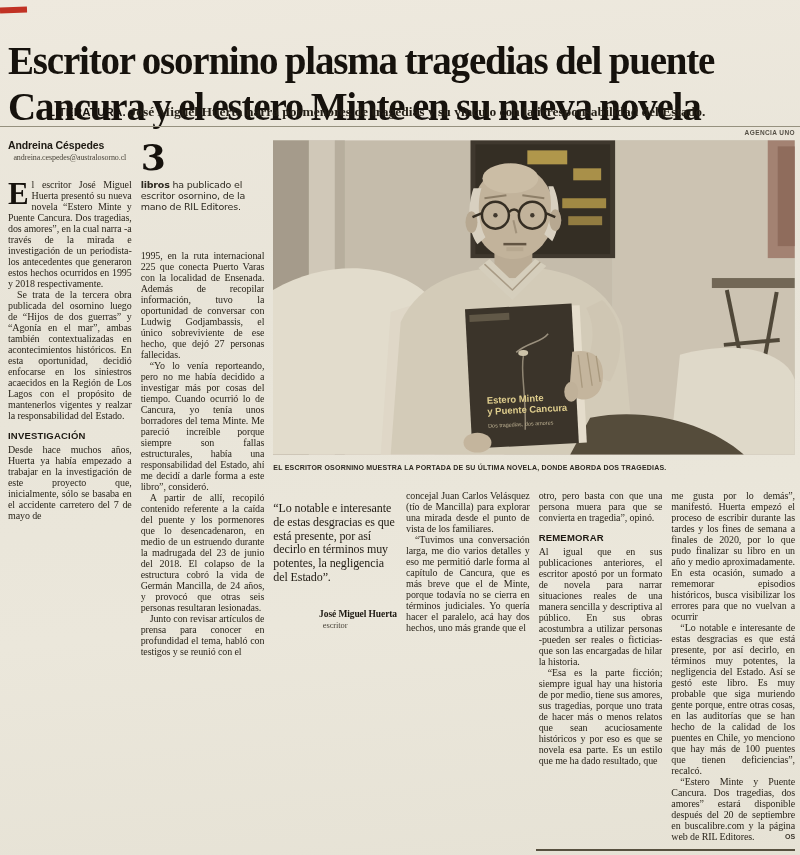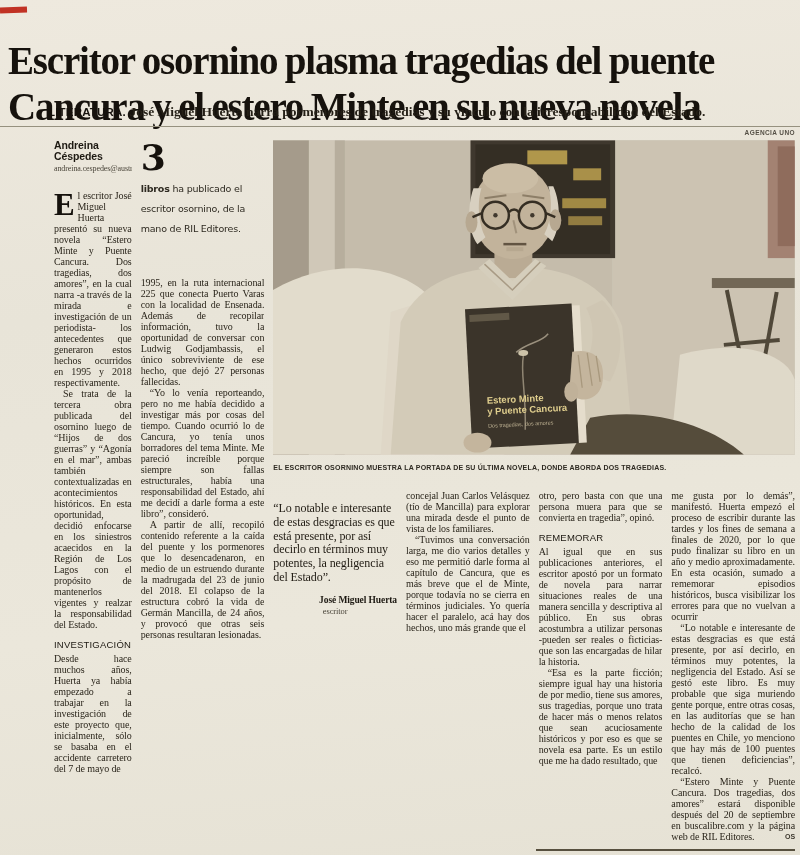--- a/index.html
+++ b/index.html
@@ -11,44 +11,44 @@
     letter-spacing:-1.2px;word-spacing:-1px;color:#16120d;}
   .kicker-row{position:absolute;top:102px;left:8px;width:786px;white-space:nowrap;overflow:hidden;}
   .kicker{font-family:"Liberation Sans",sans-serif;font-weight:bold;font-size:11.5px;color:#16120d;letter-spacing:.2px;padding-left:40px;}
   .subtitle{font-weight:bold;font-size:13.5px;color:#241f16;}
   .header-rule{position:absolute;top:126px;left:0;width:800px;height:1px;background:#96917f;}
   .photo-credit{position:absolute;top:129px;right:5px;font-family:"Liberation Sans",sans-serif;
     font-size:6.5px;font-weight:bold;color:#555046;letter-spacing:.4px;}
   .bodygrid{position:absolute;top:140px;left:8px;width:787px;height:715px;display:grid;
     grid-template-columns:repeat(6,1fr);grid-template-rows:350px auto;column-gap:9px;}
   .colitem{font-size:10px;line-height:11px;letter-spacing:-.1px;text-align:justify;overflow:hidden;}
-  .c1{grid-column:1;grid-row:1/3;margin-left:46px;}
+  .c1{grid-column:1;grid-row:1/3;}
   .c2{grid-column:2;grid-row:1/3;}
   .photoblock{grid-column:3/7;grid-row:1;}
   .c3{grid-column:3;grid-row:2;}
   .c4{grid-column:4;grid-row:2;}
   .c5{grid-column:5;grid-row:2;}
   .c6{grid-column:6;grid-row:2;}
   .colitem p{margin:0;}
   .colitem p.ind{text-indent:9px;}
-  .subhead{font-family:"Liberation Sans",sans-serif;font-weight:normal;font-size:9.5px;letter-spacing:.2px;
+  .subhead{font-family:"Liberation Sans",sans-serif;font-weight:bold;font-size:9.5px;letter-spacing:.2px;
     color:#1d1912;margin:9px 0 3px;text-align:left;}
   .byline-name{font-family:"Liberation Sans",sans-serif;font-weight:bold;font-size:10.5px;color:#1d1912;}
   .byline-email{font-size:8px;color:#4a453a;margin:1px 0 16px;text-align:center;}
   .dropcap{float:left;font-size:31px;line-height:25px;font-weight:bold;padding:2px 3px 0 0;color:#16120d;}
   .statblock{margin-bottom:38px;}
   .stat-number{font-family:"DejaVu Serif",serif;font-weight:bold;font-size:36px;line-height:34px;color:#16120d;text-align:left;}
-  .stat-desc{font-family:"DejaVu Sans",sans-serif;font-size:9.5px;line-height:20px;color:#2e2a21;
+  .stat-desc{font-family:"DejaVu Sans",sans-serif;font-size:9.5px;line-height:11px;color:#2e2a21;
     margin-top:5px;text-align:left;letter-spacing:-.2px;}
   .stat-term{font-weight:bold;}
   .photo-figure{width:100%;}
   .caption{font-family:"Liberation Sans",sans-serif;font-weight:bold;font-size:7px;letter-spacing:.2px;
     color:#2e2a22;margin-top:5px;text-align:left;}
   .quote{margin-top:12px;font-size:12px;line-height:13.8px;color:#211c14;text-align:left;letter-spacing:-.1px;}
-  .quote-author{text-align:right;font-weight:bold;font-size:9.5px;color:#1d1912;margin-top:10px;}
+  .quote-author{text-align:right;font-weight:bold;font-size:9.5px;color:#1d1912;margin-top:24px;}
   .quote-role{text-align:center;font-size:8.5px;color:#4a453a;}
   .endmark{font-family:"Liberation Sans",sans-serif;font-weight:bold;font-size:7px;color:#3c372d;float:right;}
   .bottom-rule{position:absolute;left:536px;top:849px;width:259px;height:2px;background:#57503f;}
 </style>
 </head>
 <body>
 
 <div class="page">
 
   <div class="redmark"></div>
@@ -72,20 +72,21 @@
     </div>
 
     <div class="colitem c2">
       <div class="statblock">
         <div class="stat-number">3</div>
         <div class="stat-desc"><span class="stat-term">libros</span><span> ha publicado el escritor osornino, de la mano de RIL Editores.</span></div>
       </div>
       <p>1995, en la ruta internacional 225 que conecta Puerto Varas con la localidad de Ensenada. Además de recopilar información, tuvo la oportunidad de conversar con Ludwig Godjambassis, el único sobreviviente de ese hecho, que dejó 27 personas fallecidas.</p>
       <p class="ind">“Yo lo venía reporteando, pero no me había decidido a investigar más por cosas del tiempo. Cuando ocurrió lo de Cancura, yo tenía unos borradores del tema Minte. Me pareció increíble porque siempre son fallas estructurales, había una responsabilidad del Estado, ahí me decidí a darle forma a este libro”, consideró.</p>
       <p class="ind">A partir de allí, recopiló contenido referente a la caída del puente y los pormenores que lo desencadenaron, en medio de un estruendo durante la madrugada del 23 de junio del 2018. El colapso de la estructura cobró la vida de Germán Mancilla, de 24 años, y provocó que otras seis personas resultaran lesionadas.</p>
+      <p class="ind">Junto con revisar artículos de prensa para conocer en profundidad el tema, habló con testigos y se reunió con el</p>
     </div>
 
     <div class="photoblock">
       <svg class="photo-figure" width="523" height="315" viewBox="0 0 523 315" aria-hidden="true">
         <rect width="523" height="315" fill="#c7c0b1"></rect>
         <rect x="0" width="36" height="315" fill="#a59d8e"></rect>
         <rect x="36" width="26" height="315" fill="#d3cdbf"></rect>
         <rect x="62" width="10" height="315" fill="#b8b1a2"></rect>
         <rect x="340" width="183" height="315" fill="#cfc8b9"></rect>
         <rect x="496" y="0" width="27" height="118" fill="#a38274"></rect>

